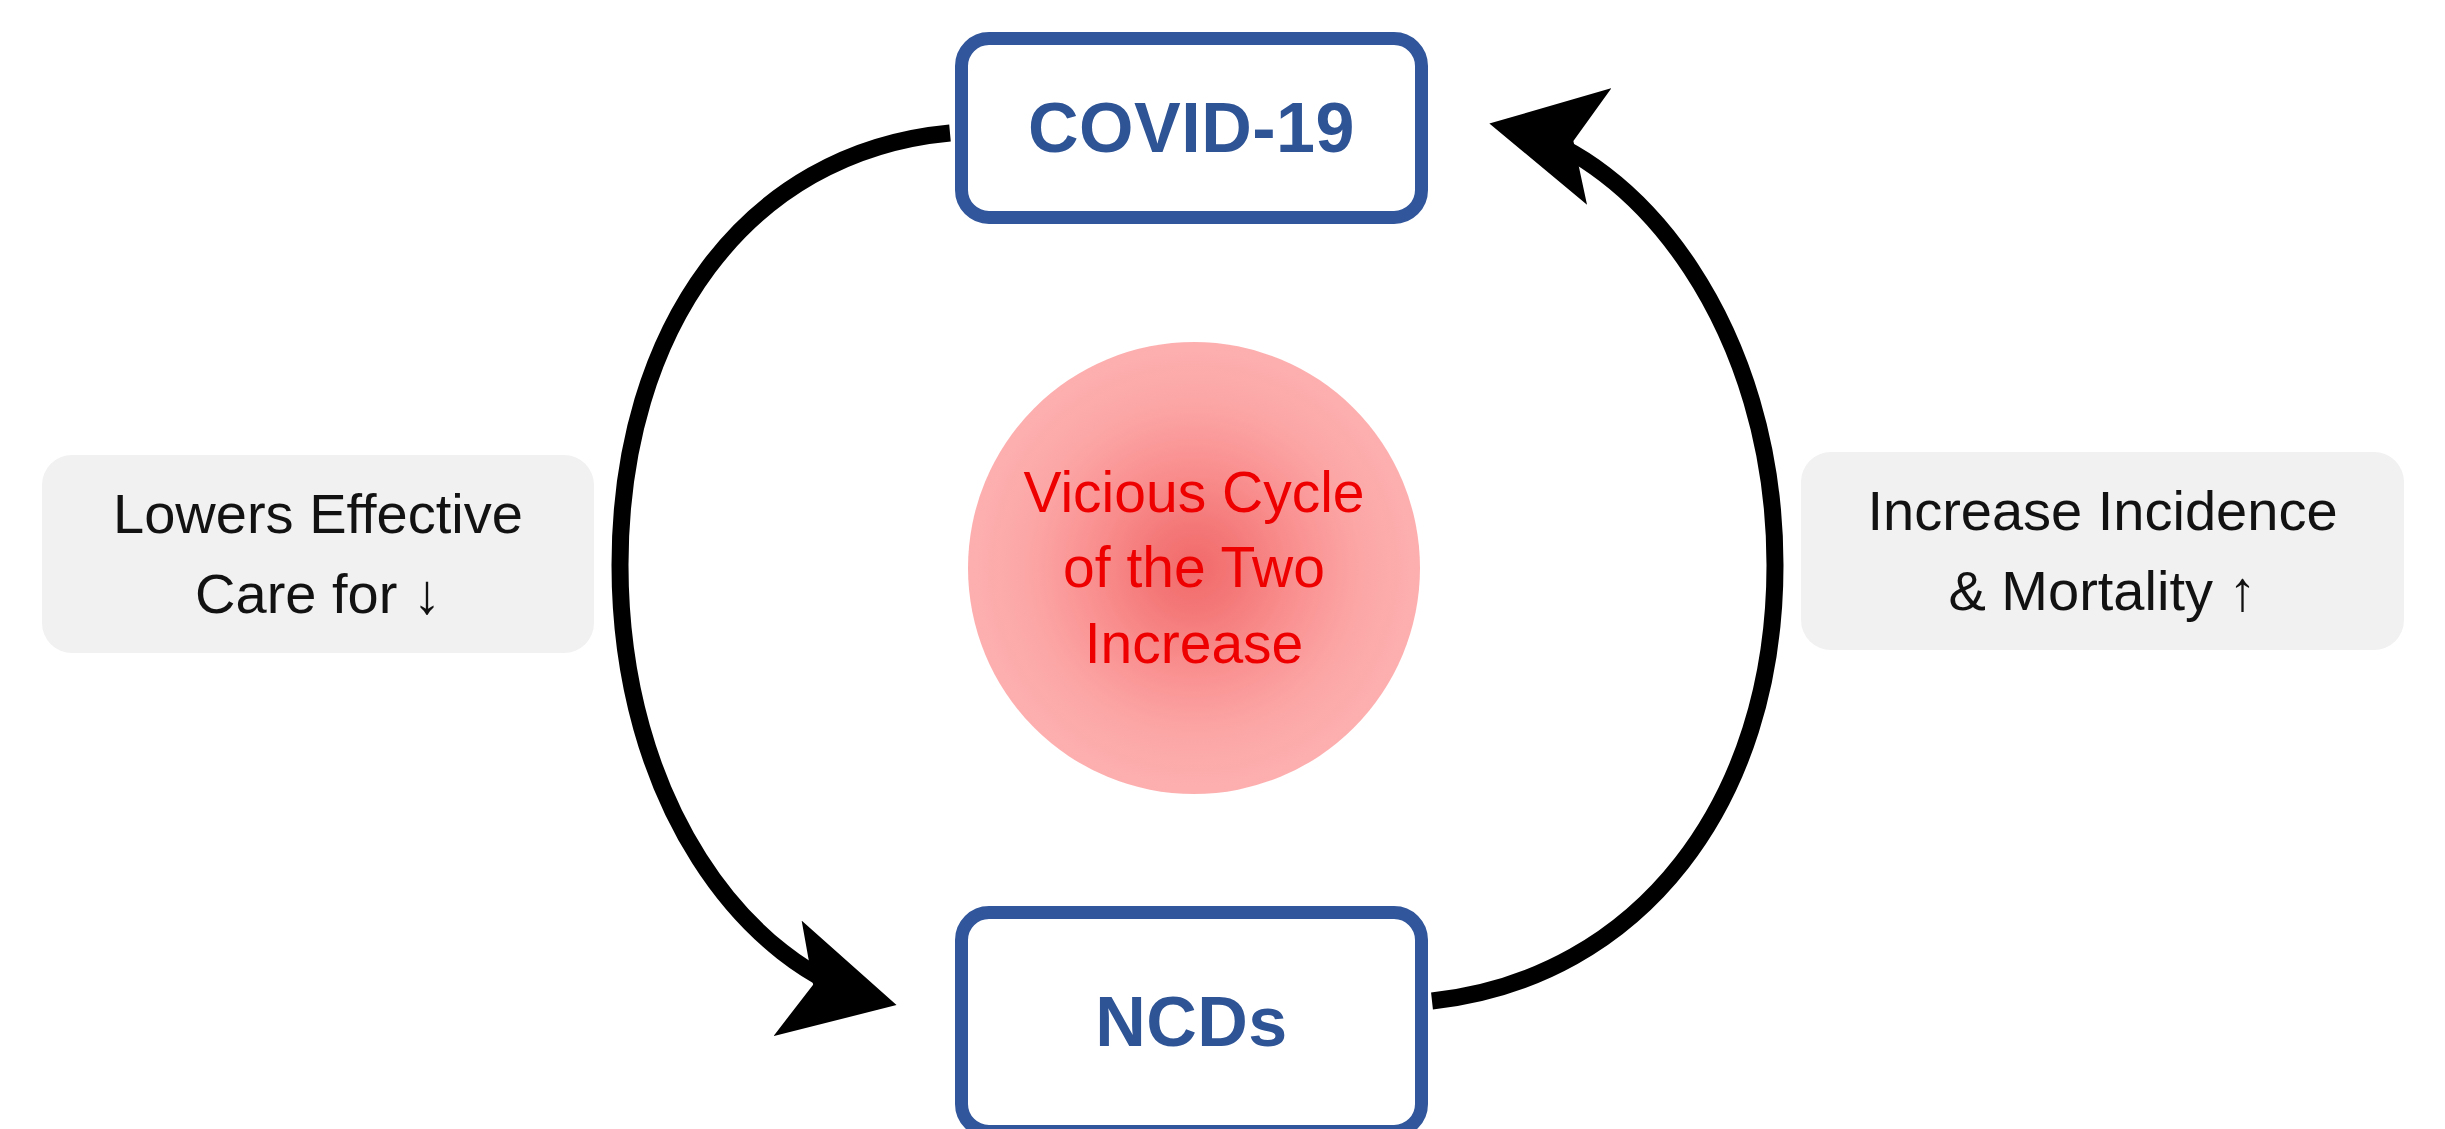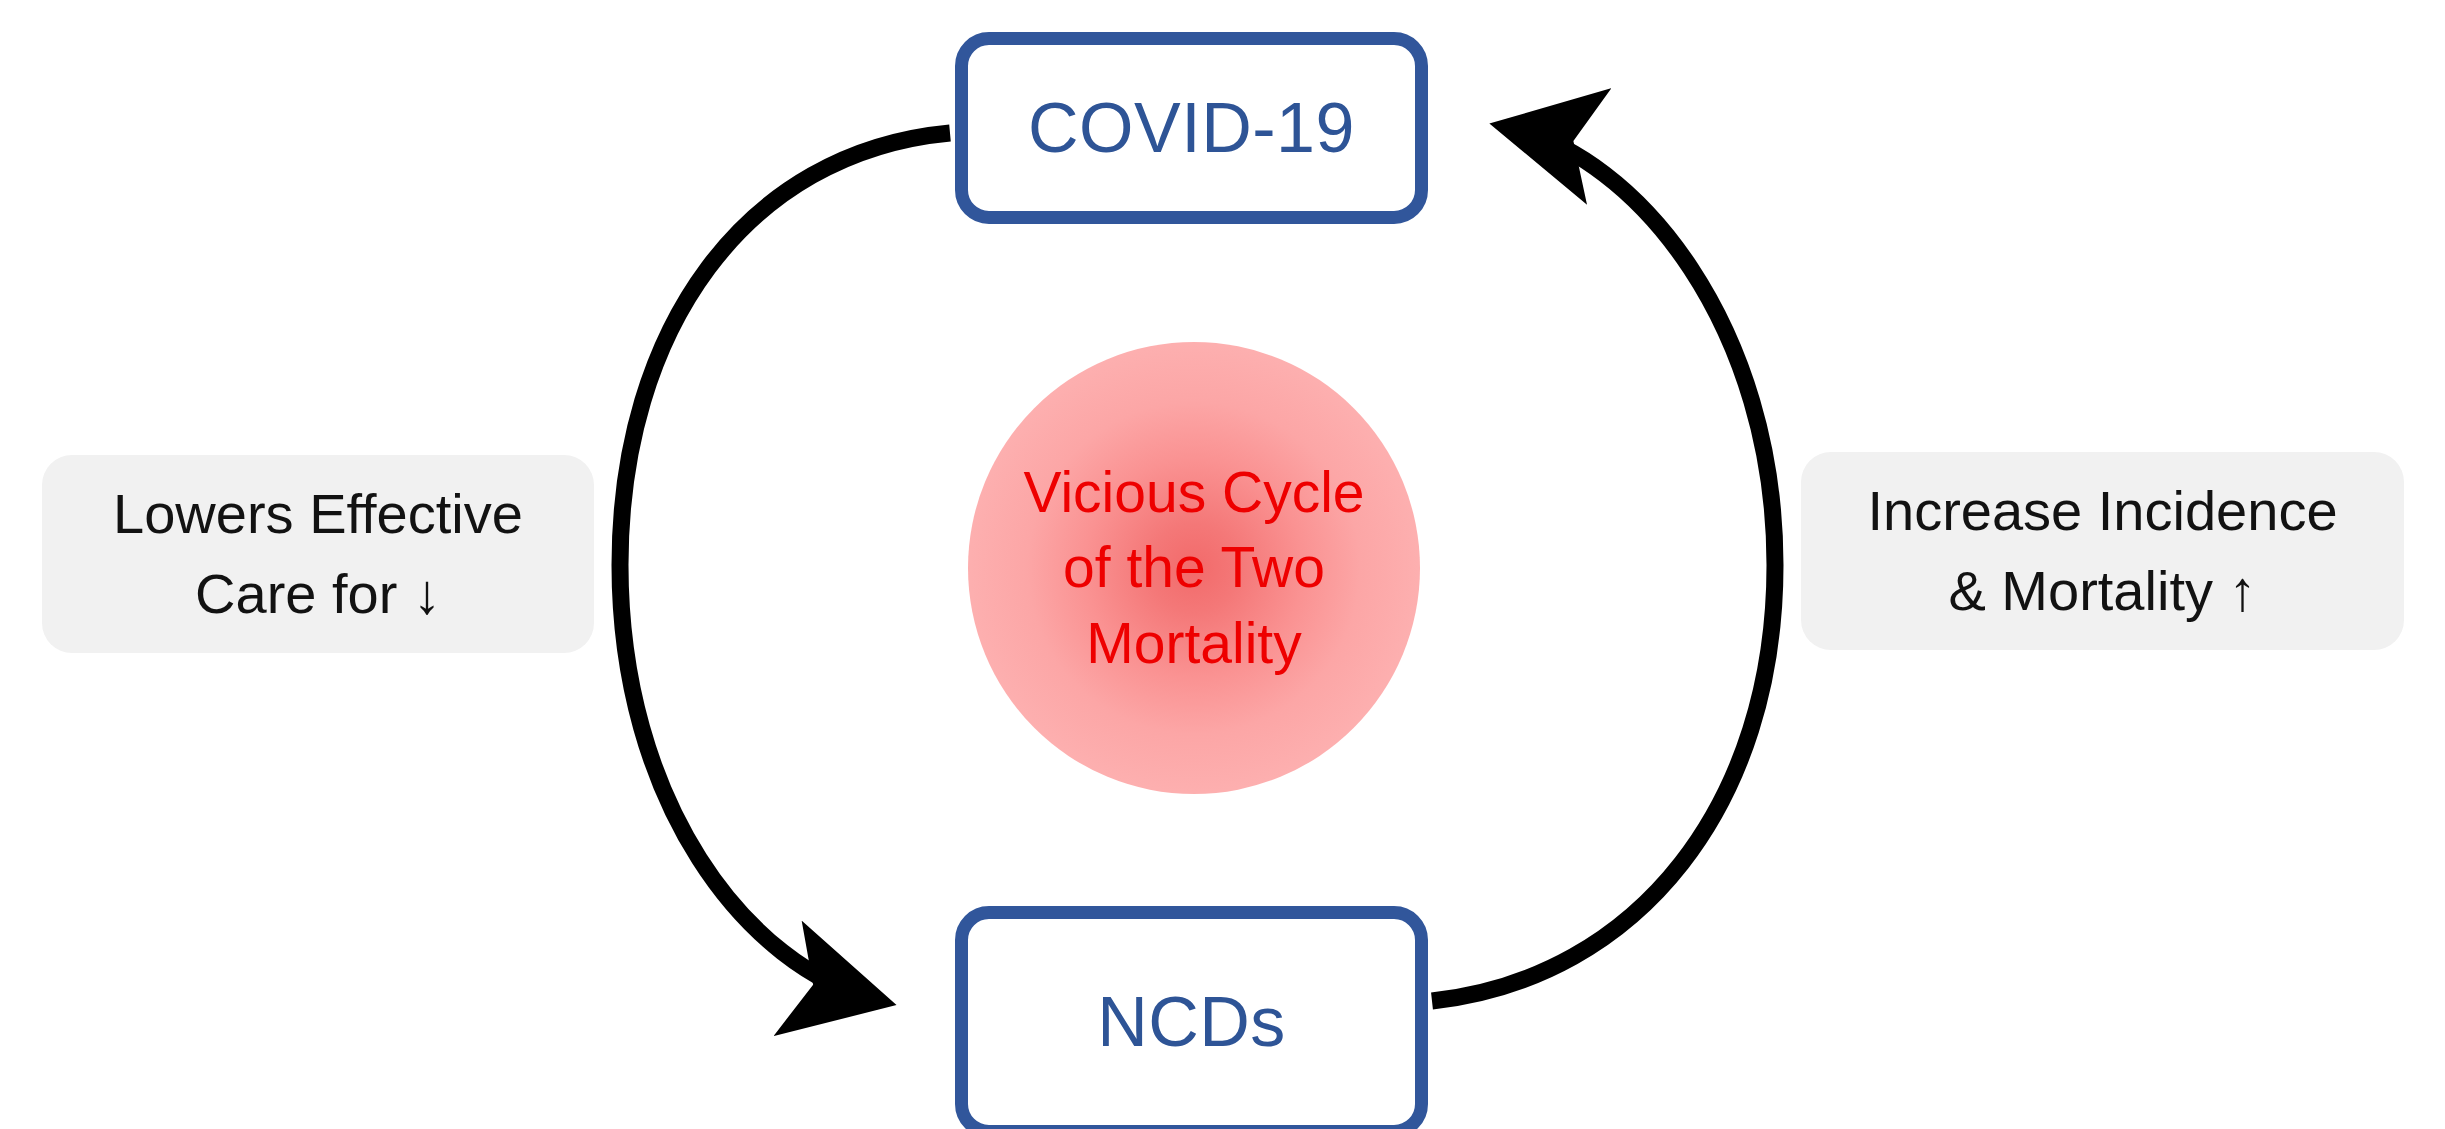--- a/index.html
+++ b/index.html
@@ -32,21 +32,21 @@
     background: #ffffff;
     border: 13px solid #31569B;
     border-radius: 34px;
     display: flex;
     align-items: center;
     justify-content: center;
     z-index: 4;
   }
   .node-label {
     color: #2E5496;
-    font-weight: normal;
+    font-weight: bold;
     font-size: 70px;
     letter-spacing: 0.5px;
     line-height: 1;
     white-space: nowrap;
     text-align: center;
   }
   #node-covid {
     left: 955px;
     top: 32px;
     width: 473px;
@@ -133,21 +133,21 @@
     </defs>
 
     <path d="M 950 133 C 745 152 620 330 620 565 C 620 800 745 968 880 1001" fill="none" stroke="#000000" stroke-width="17" stroke-linecap="butt" marker-end="url(#arrowhead-ncds)"></path>
 
     <path d="M 1432 1001 C 1640 978 1775 802 1775 565 C 1775 330 1640 155 1506 127" fill="none" stroke="#000000" stroke-width="17" stroke-linecap="butt" marker-end="url(#arrowhead-covid)"></path>
   </svg>
 
   <div id="center-circle">
     <div id="center-text">Vicious Cycle
 of the Two
-Mortality</div>
+Increase</div>
   </div>
 
   <div id="node-covid" class="node-box">
     <span class="node-label">COVID-19</span>
   </div>
 
   <div id="node-ncds" class="node-box">
     <span class="node-label">NCDs</span>
   </div>
 

